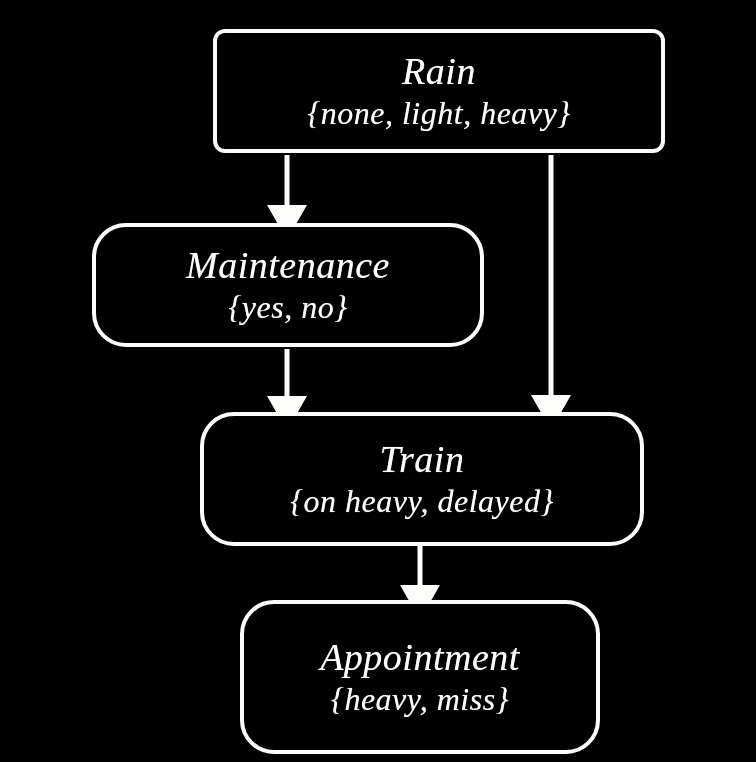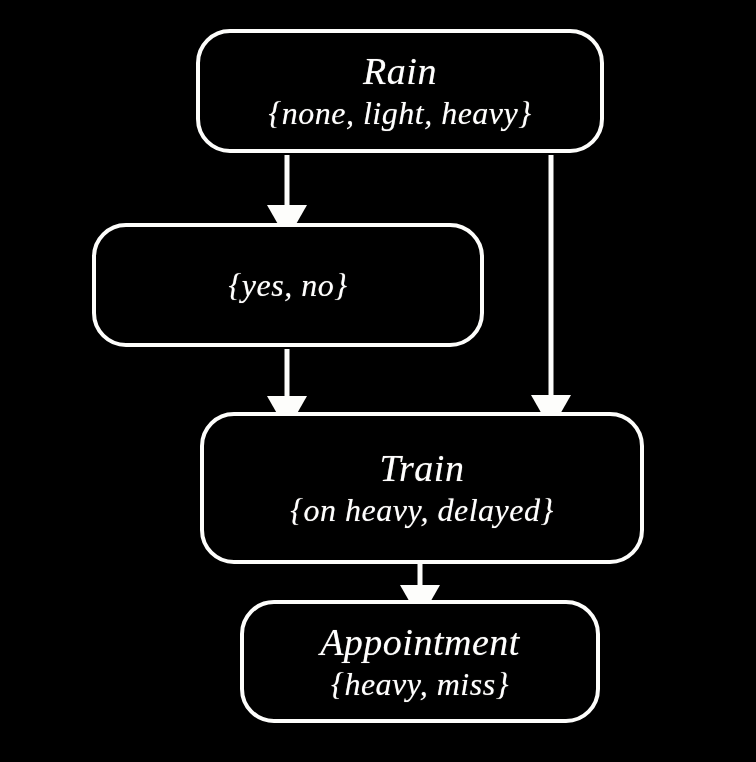--- a/index.html
+++ b/index.html
@@ -46,24 +46,24 @@
     white-space: nowrap;
   }
   .node-states {
     font-style: italic;
     font-size: 32px;
     letter-spacing: 0.5px;
     white-space: nowrap;
     margin-top: 2px;
   }
   
-  #node-rain        { left: 196px; top: 29px;  width: 408px; height: 124px; }
+  #node-rain        { left: 213px; top: 29px;  width: 452px; height: 124px; border-radius: 12px; }
   #node-maintenance { left: 92px;  top: 223px; width: 392px; height: 124px; }
-  #node-train       { left: 200px; top: 412px; width: 444px; height: 152px; }
-  #node-appointment { left: 240px; top: 600px; width: 360px; height: 123px; }
+  #node-train       { left: 200px; top: 412px; width: 444px; height: 134px; }
+  #node-appointment { left: 240px; top: 600px; width: 360px; height: 154px; }
 </style>
 </head>
 <body>
 
 <div id="canvas">
 
   <svg class="edge-layer" width="756" height="762" viewBox="0 0 756 762" xmlns="http://www.w3.org/2000/svg">
     <defs>
       <marker id="arrowhead" markerWidth="7" markerHeight="8" refX="0.2" refY="4" orient="auto" markerUnits="strokeWidth">
         <path d="M0,0 L7,4 L0,8 z" fill="#fdfdfb"></path>
@@ -78,20 +78,21 @@
 
     <line x1="420" y1="539" x2="420" y2="586" stroke="#fdfdfb" stroke-width="5" marker-end="url(#arrowhead)"></line>
   </svg>
 
   <div class="node" id="node-rain">
     <div class="node-name">Rain</div>
     <div class="node-states">{none, light, heavy}</div>
   </div>
 
   <div class="node" id="node-maintenance">
+    <div class="node-name">Maintenance</div>
     <div class="node-states">{yes, no}</div>
   </div>
 
   <div class="node" id="node-train">
     <div class="node-name">Train</div>
     <div class="node-states">{on heavy, delayed}</div>
   </div>
 
   <div class="node" id="node-appointment">
     <div class="node-name">Appointment</div>

